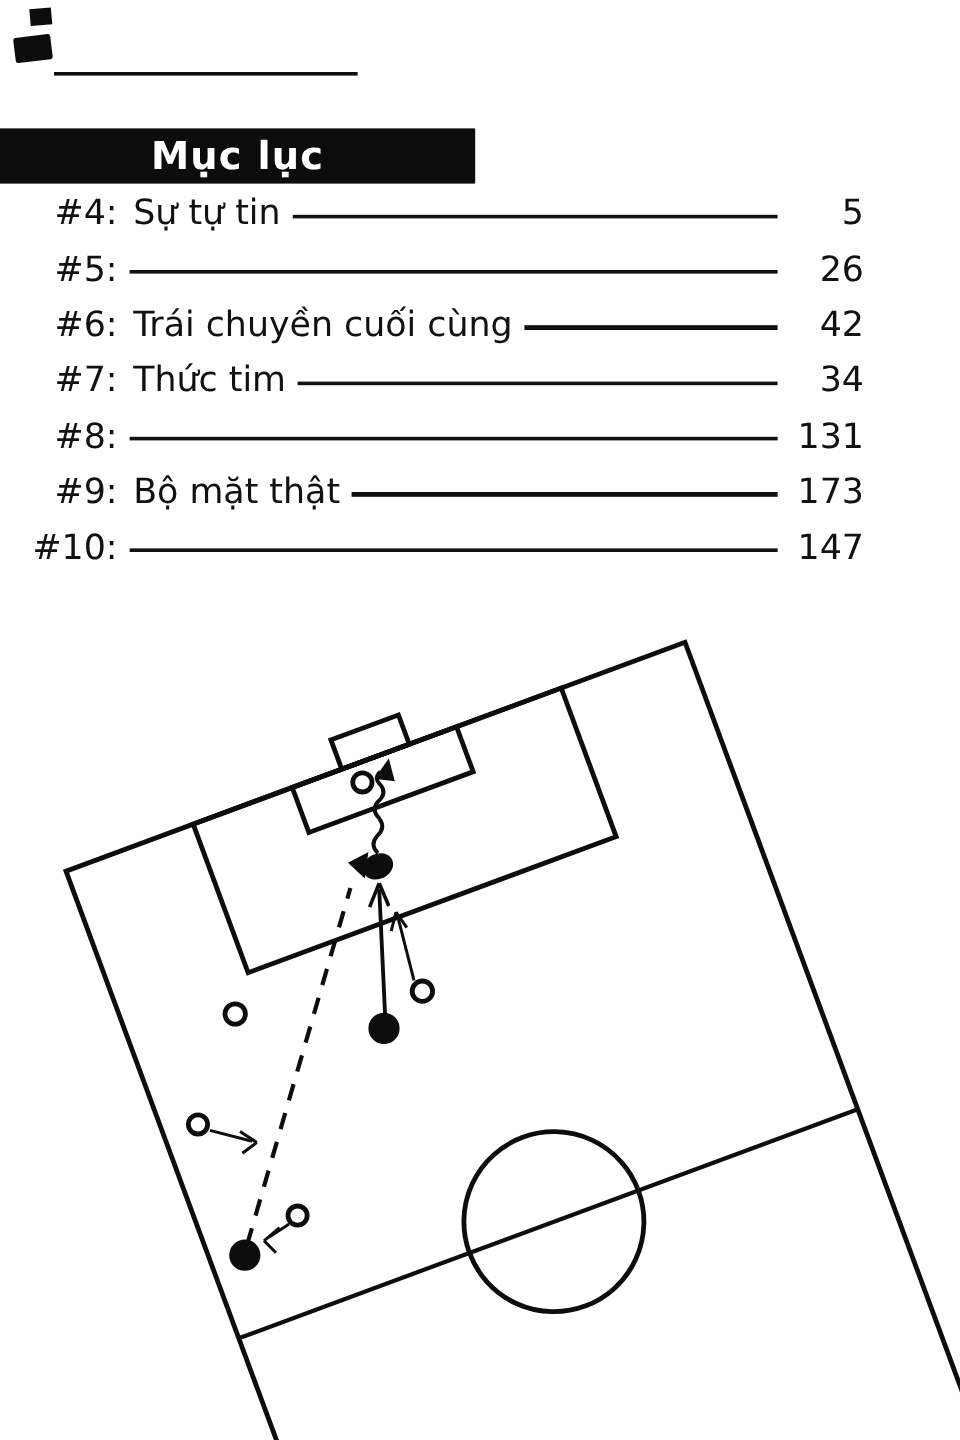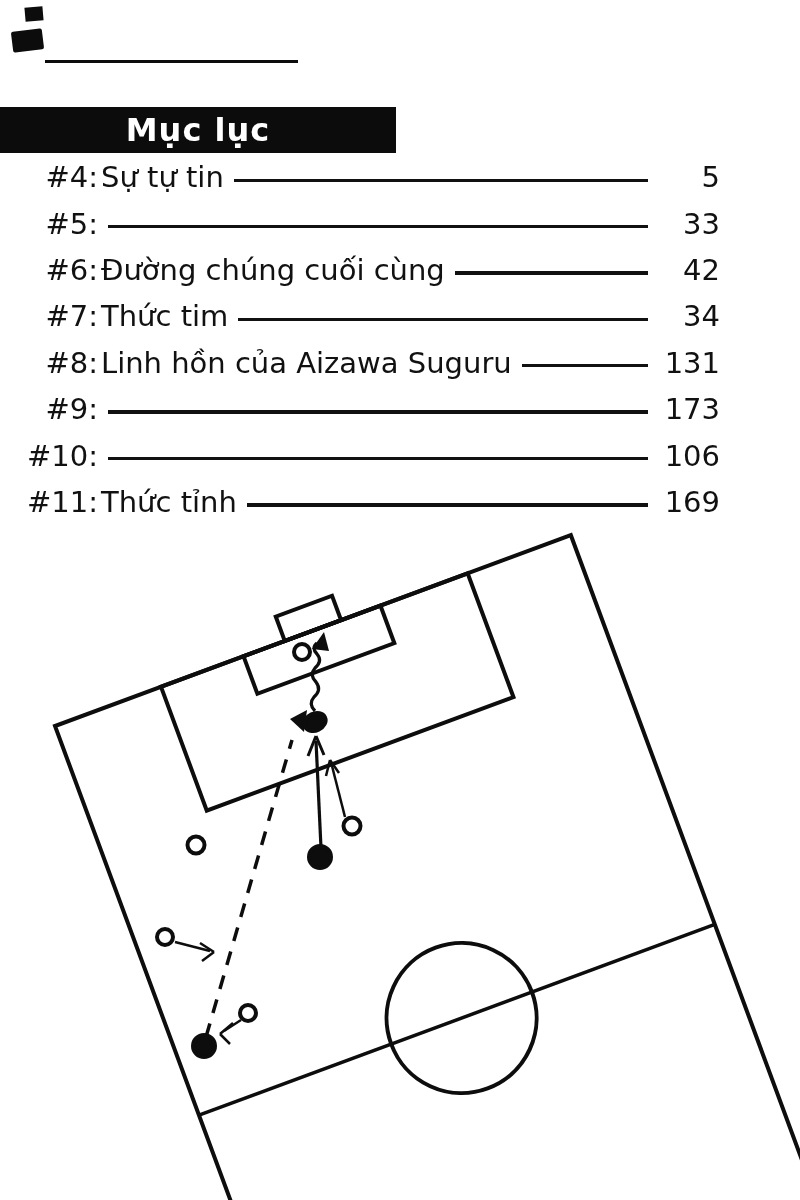--- a/index.html
+++ b/index.html
@@ -19,21 +19,21 @@
     display:flex;align-items:center;justify-content:center;margin-top:35px;
   }
   #titlebar .t{
     color:#ffffff;font-weight:700;font-size:32px;letter-spacing:1px;
     font-family:"DejaVu Sans",sans-serif;
   }
   
   #toc{position:absolute;left:20px;top:154px;width:700px;}
   .row{display:flex;align-items:center;height:46.4px;font-size:29px;white-space:nowrap;}
   .lbl{flex:none;width:78px;text-align:right;}
-  .ttl{margin-left:3px;}
+  .ttl{margin-left:13px;}
   .leader{flex:1;height:3.4px;background:#111;margin:0 14px 0 10px;position:relative;top:3px;min-width:24px;}
   .pg{flex:none;min-width:58px;text-align:right;}
   
   #diagram{position:absolute;left:0;top:0;width:800px;height:1200px;}
 </style>
 </head>
 <body>
 
 <div id="page">
 
@@ -48,55 +48,49 @@
   <div id="toc">
     <div class="row">
       <span class="lbl">#4:</span>
       <span class="ttl">Sự tự tin</span>
       <span class="leader"></span>
       <span class="pg">5</span>
     </div>
     <div class="row">
       <span class="lbl">#5:</span>
       <span class="leader"></span>
-      <span class="pg">33</span>
+      <span class="pg">26</span>
     </div>
     <div class="row">
       <span class="lbl">#6:</span>
-      <span class="ttl">Đường chúng cuối cùng</span>
+      <span class="ttl">Trái chuyền cuối cùng</span>
       <span class="leader"></span>
       <span class="pg">42</span>
     </div>
     <div class="row">
       <span class="lbl">#7:</span>
       <span class="ttl">Thức tim</span>
       <span class="leader"></span>
       <span class="pg">34</span>
     </div>
     <div class="row">
       <span class="lbl">#8:</span>
-      <span class="ttl">Linh hồn của Aizawa Suguru</span>
       <span class="leader"></span>
       <span class="pg">131</span>
     </div>
     <div class="row">
       <span class="lbl">#9:</span>
+      <span class="ttl">Bộ mặt thật</span>
       <span class="leader"></span>
       <span class="pg">173</span>
     </div>
     <div class="row">
       <span class="lbl">#10:</span>
       <span class="leader"></span>
-      <span class="pg">106</span>
-    </div>
-    <div class="row">
-      <span class="lbl">#11:</span>
-      <span class="ttl">Thức tỉnh</span>
-      <span class="leader"></span>
-      <span class="pg">169</span>
+      <span class="pg">147</span>
     </div>
   </div>
 
   <svg id="diagram" viewBox="0 0 800 1200" xmlns="http://www.w3.org/2000/svg">
 
     <g transform="translate(55,726) rotate(-20.3)" fill="none" stroke="#0d0d0d" stroke-width="4">
       <polyline points="0,700 0,0 550,0 550,700"></polyline>
       <rect x="113" y="0" width="327" height="132"></rect>
       <rect x="201" y="0" width="146" height="40"></rect>
       <rect x="245" y="-26" width="60" height="26"></rect>

